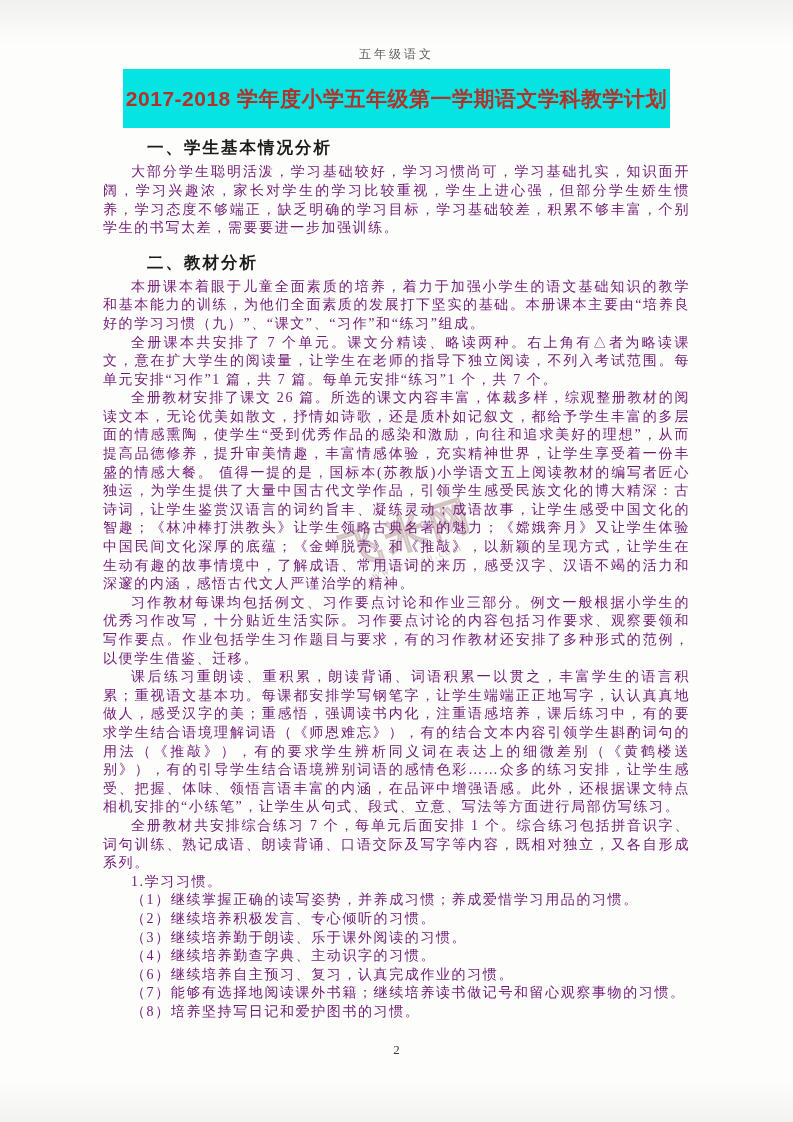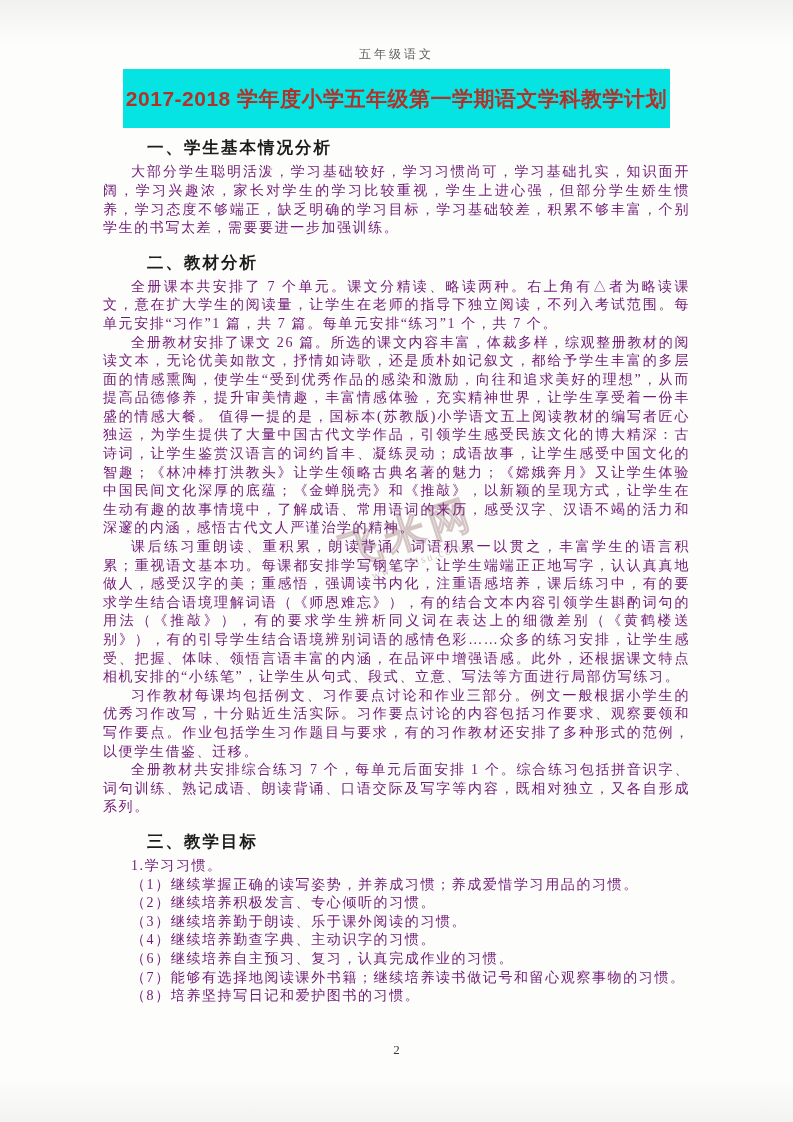--- a/index.html
+++ b/index.html
@@ -101,27 +101,27 @@
   <div class="corner-label">五年级语文</div>
 
   <h1 class="doc-title">
     <span>2017-2018 学年度小学五年级第一学期语文学科教学计划</span>
   </h1>
 
   <h2 class="sec-heading first">一、学生基本情况分析</h2>
   <p class="body-para">大部分学生聪明活泼，学习基础较好，学习习惯尚可，学习基础扎实，知识面开阔，学习兴趣浓，家长对学生的学习比较重视，学生上进心强，但部分学生娇生惯养，学习态度不够端正，缺乏明确的学习目标，学习基础较差，积累不够丰富，个别学生的书写太差，需要要进一步加强训练。</p>
 
   <h2 class="sec-heading">二、教材分析</h2>
+  <p class="body-para">本册课本着眼于儿童全面素质的培养，着力于加强小学生的语文基础知识的教学和基本能力的训练，为他们全面素质的发展打下坚实的基础。本册课本主要由“培养良好的学习习惯（九）”、“课文”、“习作”和“练习”组成。</p>
   <p class="body-para">全册课本共安排了 7 个单元。课文分精读、略读两种。右上角有△者为略读课文，意在扩大学生的阅读量，让学生在老师的指导下独立阅读，不列入考试范围。每单元安排“习作”1 篇，共 7 篇。每单元安排“练习”1 个，共 7 个。</p>
   <p class="body-para">全册教材安排了课文 26 篇。所选的课文内容丰富，体裁多样，综观整册教材的阅读文本，无论优美如散文，抒情如诗歌，还是质朴如记叙文，都给予学生丰富的多层面的情感熏陶，使学生“受到优秀作品的感染和激励，向往和追求美好的理想”，从而提高品德修养，提升审美情趣，丰富情感体验，充实精神世界，让学生享受着一份丰盛的情感大餐。 值得一提的是，国标本(苏教版)小学语文五上阅读教材的编写者匠心独运，为学生提供了大量中国古代文学作品，引领学生感受民族文化的博大精深：古诗词，让学生鉴赏汉语言的词约旨丰、凝练灵动；成语故事，让学生感受中国文化的智趣；《林冲棒打洪教头》让学生领略古典名著的魅力；《嫦娥奔月》又让学生体验中国民间文化深厚的底蕴；《金蝉脱壳》和《推敲》，以新颖的呈现方式，让学生在生动有趣的故事情境中，了解成语、常用语词的来历，感受汉字、汉语不竭的活力和深邃的内涵，感悟古代文人严谨治学的精神。</p>
+  <p class="body-para">习作教材每课均包括例文、习作要点讨论和作业三部分。例文一般根据小学生的优秀习作改写，十分贴近生活实际。习作要点讨论的内容包括习作要求、观察要领和写作要点。作业包括学生习作题目与要求，有的习作教材还安排了多种形式的范例，以便学生借鉴、迁移。</p>
   <p class="body-para">课后练习重朗读、重积累，朗读背诵、词语积累一以贯之，丰富学生的语言积累；重视语文基本功。每课都安排学写钢笔字，让学生端端正正地写字，认认真真地做人，感受汉字的美；重感悟，强调读书内化，注重语感培养，课后练习中，有的要求学生结合语境理解词语（《师恩难忘》），有的结合文本内容引领学生斟酌词句的用法（《推敲》），有的要求学生辨析同义词在表达上的细微差别（《黄鹤楼送别》），有的引导学生结合语境辨别词语的感情色彩……众多的练习安排，让学生感受、把握、体味、领悟言语丰富的内涵，在品评中增强语感。此外，还根据课文特点相机安排的“小练笔”，让学生从句式、段式、立意、写法等方面进行局部仿写练习。</p>
-  <p class="body-para">习作教材每课均包括例文、习作要点讨论和作业三部分。例文一般根据小学生的优秀习作改写，十分贴近生活实际。习作要点讨论的内容包括习作要求、观察要领和写作要点。作业包括学生习作题目与要求，有的习作教材还安排了多种形式的范例，以便学生借鉴、迁移。</p>
   <p class="body-para">全册教材共安排综合练习 7 个，每单元后面安排 1 个。综合练习包括拼音识字、词句训练、熟记成语、朗读背诵、口语交际及写字等内容，既相对独立，又各自形成系列。</p>
 
-  <h2 class="sec-heading">三、教学目标</h2>
   <p class="body-para">1.学习习惯。</p>
   <p class="body-para">（1）继续掌握正确的读写姿势，并养成习惯；养成爱惜学习用品的习惯。</p>
   <p class="body-para">（2）继续培养积极发言、专心倾听的习惯。</p>
   <p class="body-para">（3）继续培养勤于朗读、乐于课外阅读的习惯。</p>
   <p class="body-para">（4）继续培养勤查字典、主动识字的习惯。</p>
   <p class="body-para">（6）继续培养自主预习、复习，认真完成作业的习惯。</p>
   <p class="body-para">（7）能够有选择地阅读课外书籍；继续培养读书做记号和留心观察事物的习惯。</p>
   <p class="body-para">（8）培养坚持写日记和爱护图书的习惯。</p>
 
 </div>

